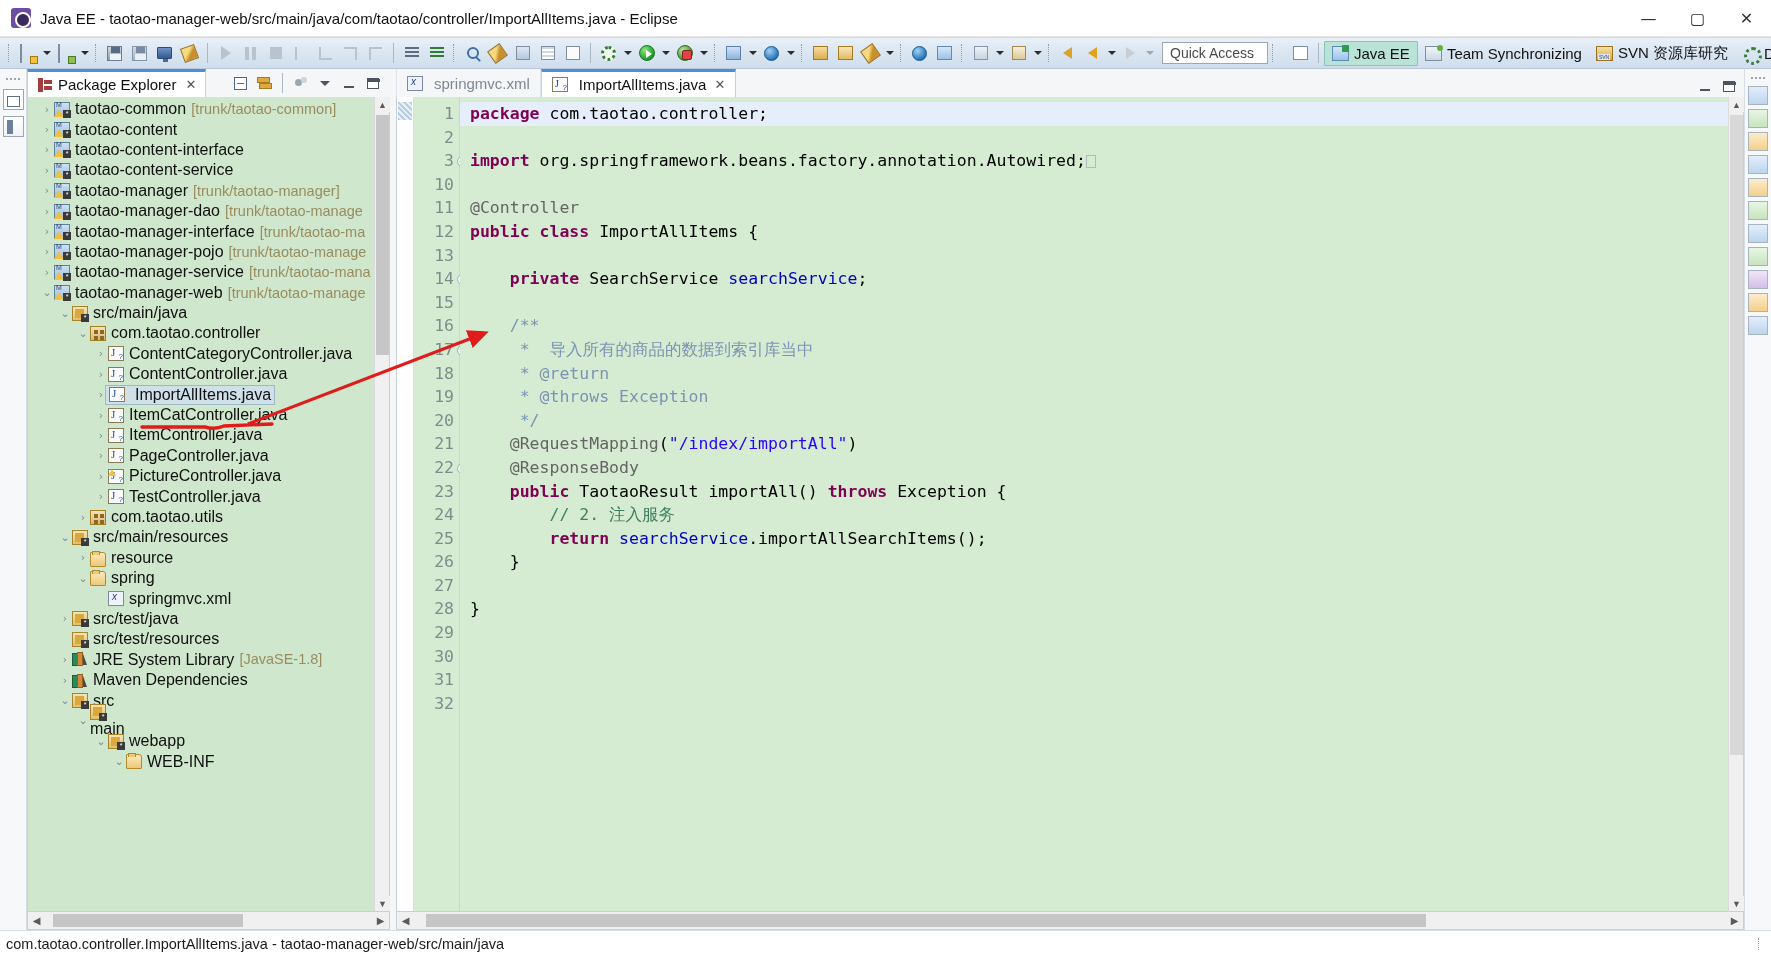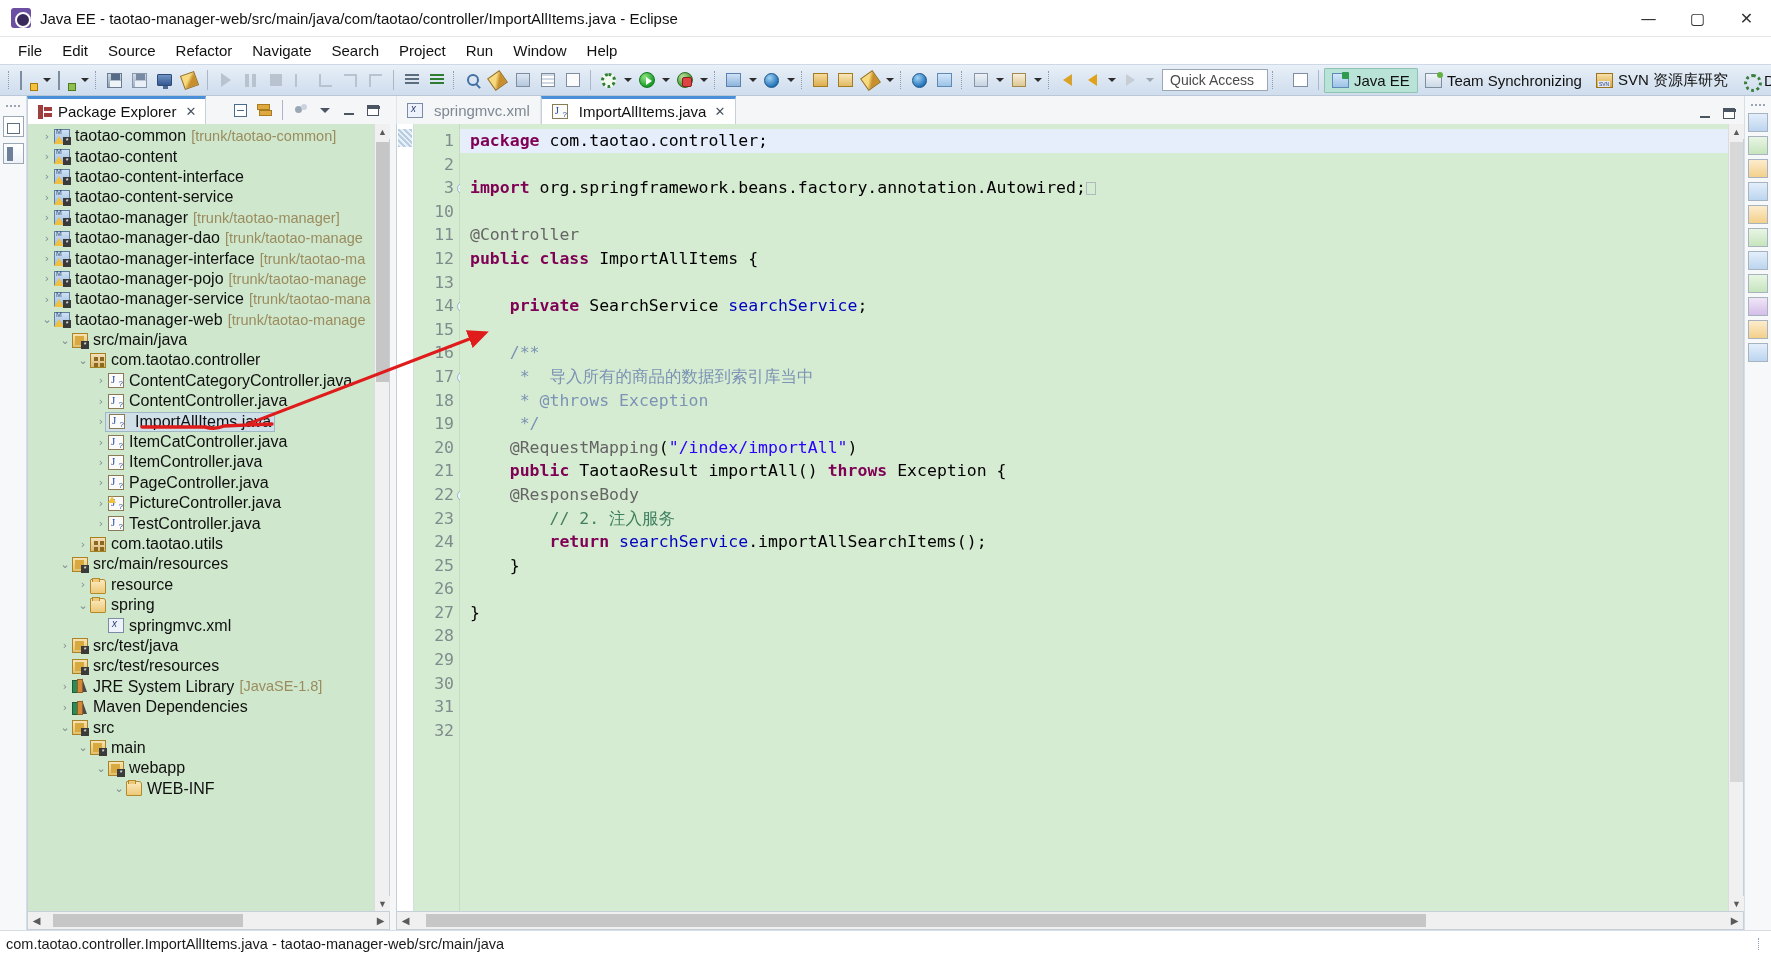--- a/index.html
+++ b/index.html
@@ -341,32 +341,20 @@
   <div class="titlebar">
     <div class="app-icon"></div>
     <div class="title-text">Java EE - taotao-manager-web/src/main/java/com/taotao/controller/ImportAllItems.java - Eclipse</div>
     <div class="win-btns">
       <div class="win-btn">—</div>
       <div class="win-btn">▢</div>
       <div class="win-btn close">✕</div>
     </div>
   </div>
 
-  <div class="menubar">
-    <div class="menu-item">File</div>
-    <div class="menu-item">Edit</div>
-    <div class="menu-item">Source</div>
-    <div class="menu-item">Refactor</div>
-    <div class="menu-item">Navigate</div>
-    <div class="menu-item">Search</div>
-    <div class="menu-item">Project</div>
-    <div class="menu-item">Run</div>
-    <div class="menu-item">Window</div>
-    <div class="menu-item">Help</div>
-  </div>
 
   <div class="toolbar">
     <div class="tb-grip"></div>
     <div class="tb-btn">
         <span class="ic"><span class="ic-doc blue"></span><span class="ic-badge"></span></span>
       </div>
     <div class="tb-arrow"></div>
     <div class="tb-btn">
         <span class="ic"><span class="ic-doc blue"></span><span class="ic-badge" style="background:#8fbf4f;border-color:#4f7a20"></span></span>
       </div>
@@ -838,21 +826,21 @@
               <span class="twist">⌄</span>
               <span class="" style="display: inline-flex; align-items: center;">
                 <span class="ticon tic-src">
                   <span class="ast">*</span>
                 </span>
                 <span class="tlabel">src</span>
               </span>
             </div>
             <div class="trow" style="padding-left: 48px;">
               <span class="twist">⌄</span>
-              <span class="" style="display: inline-flex; align-items: center;">
+              <span class="" style="display: inline-flex; align-items: flex-start; flex-direction: column;">
                 <span class="ticon tic-src">
                   <span class="ast">*</span>
                 </span>
                 <span class="tlabel">main</span>
               </span>
             </div>
             <div class="trow" style="padding-left: 66px;">
               <span class="twist">⌄</span>
               <span class="" style="display: inline-flex; align-items: center;">
                 <span class="ticon tic-src">
@@ -947,25 +935,26 @@
             <div class="cl">&nbsp;</div>
             <div class="cl"><span class="kw">import</span> org.springframework.beans.factory.annotation.Autowired;<span class="eofmark"></span></div>
             <div class="cl">&nbsp;</div>
             <div class="cl"><span class="an">@Controller</span></div>
             <div class="cl"><span class="kw">public</span> <span class="kw">class</span> ImportAllItems {</div>
             <div class="cl">&nbsp;</div>
             <div class="cl">    <span class="kw">private</span> SearchService <span class="fld">searchService</span>;</div>
             <div class="cl">&nbsp;</div>
             <div class="cl"><span class="cmt">    /**</span></div>
             <div class="cl"><span class="cmt">     *  导入所有的商品的数据到索引库当中</span></div>
+            <div class="cl"><span class="cmt">     * <span class="cmt">@return</span></span></div>
             <div class="cl"><span class="cmt">     * <span class="cmt">@throws</span> Exception</span></div>
             <div class="cl"><span class="cmt">     */</span></div>
             <div class="cl">    <span class="an">@RequestMapping</span>(<span class="str">"/index/importAll"</span>)</div>
+            <div class="cl">    <span class="an">@ResponseBody</span></div>
             <div class="cl">    <span class="kw">public</span> TaotaoResult importAll() <span class="kw">throws</span> Exception {</div>
-            <div class="cl">    <span class="an">@ResponseBody</span></div>
             <div class="cl"><span class="slcmt">        // 2. 注入服务</span></div>
             <div class="cl">        <span class="kw">return</span> <span class="fld">searchService</span>.importAllSearchItems();</div>
             <div class="cl">    }</div>
             <div class="cl">&nbsp;</div>
             <div class="cl">}</div>
             <div class="cl">&nbsp;</div>
           </div>
         <div class="ed-vscroll">
           <div class="tsb-up">▲</div>
           <div class="tsb-thumb" style="top:18px;height:640px;background:#d8d8d8;"></div>

